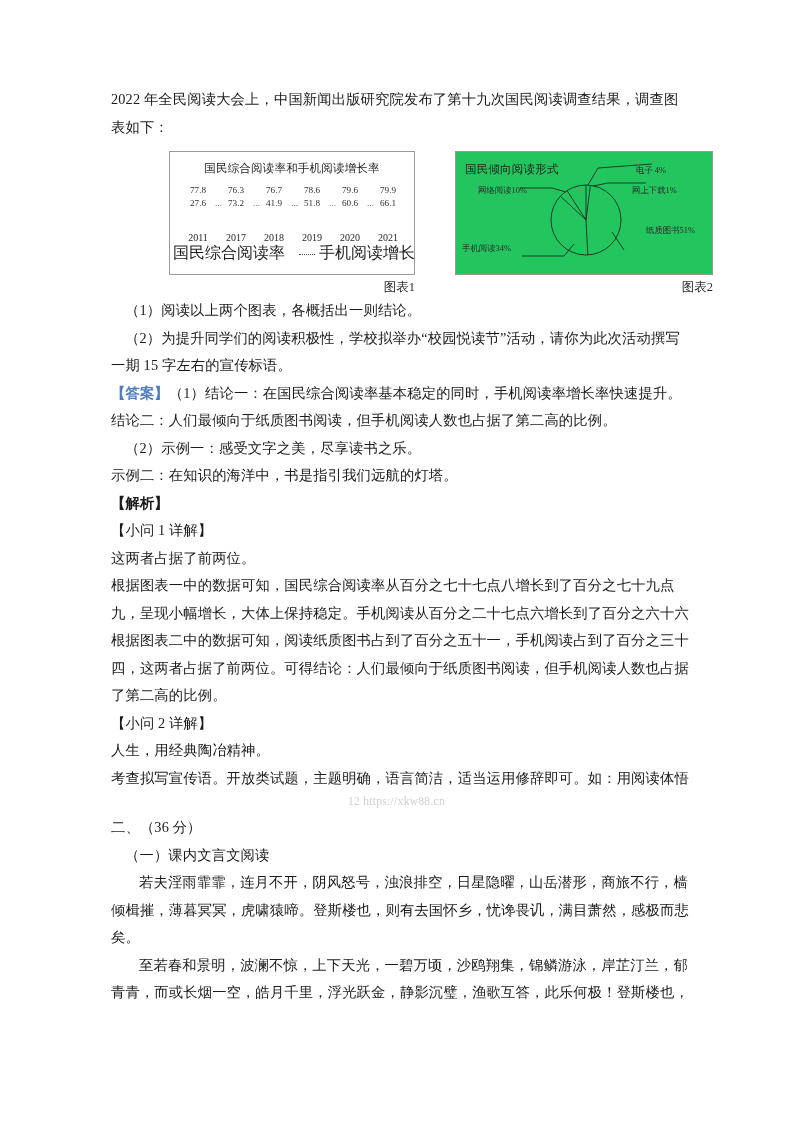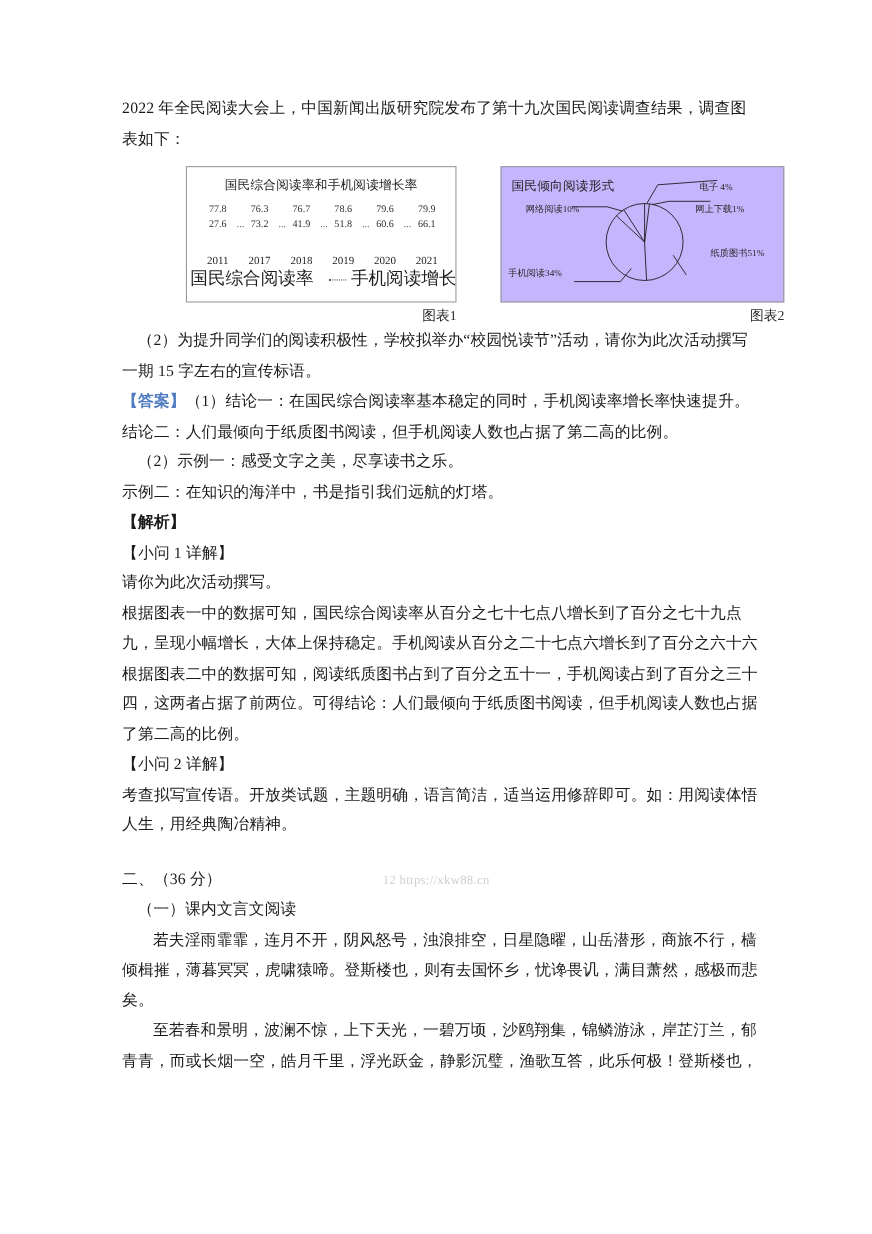--- a/index.html
+++ b/index.html
@@ -119,21 +119,21 @@
     vertical-align: middle;
   }
   .c1-legend .leg-item { white-space: nowrap; }
 
   
   .chart2 {
     width: 258px;
     height: 124px;
     border: 1px solid #9a9a9a;
     box-sizing: border-box;
-    background: #c4b5fd;
+    background: #22c55e;
     position: relative;
     overflow: hidden;
   }
   .c2-title {
     position: absolute;
     left: 9px;
     top: 10px;
     font-size: 11.5px;
     color: #1d1d1d;
     letter-spacing: 0.2px;
@@ -238,39 +238,40 @@
         <span class="c2-lbl lbl-dianzi">电子 4%</span>
         <span class="c2-lbl lbl-wangluo">网络阅读10%</span>
         <span class="c2-lbl lbl-wangshang">网上下载1%</span>
         <span class="c2-lbl lbl-zhizhi">纸质图书51%</span>
         <span class="c2-lbl lbl-shouji">手机阅读34%</span>
       </div>
       <div class="figure-caption">图表2</div>
     </div>
   </div>
 
+  <p class="body-line indent1">（1）阅读以上两个图表，各概括出一则结论。</p>
   <p class="body-line indent1">（2）为提升同学们的阅读积极性，学校拟举办“校园悦读节”活动，请你为此次活动撰写</p>
   <p class="body-line">一期 15 字左右的宣传标语。</p>
 
   <p class="body-line"><span class="tag-blue">【答案】</span><span>（1）结论一：在国民综合阅读率基本稳定的同时，手机阅读率增长率快速提升。</span></p>
   <p class="body-line">结论二：人们最倾向于纸质图书阅读，但手机阅读人数也占据了第二高的比例。</p>
   <p class="body-line indent1">（2）示例一：感受文字之美，尽享读书之乐。</p>
   <p class="body-line">示例二：在知识的海洋中，书是指引我们远航的灯塔。</p>
 
   <p class="body-line tag-blue">【解析】</p>
   <p class="body-line">【小问 1 详解】</p>
-  <p class="body-line">请你为此次活动撰写。</p>
+  <p class="body-line">这两者占据了前两位。</p>
   <p class="body-line">根据图表一中的数据可知，国民综合阅读率从百分之七十七点八增长到了百分之七十九点</p>
   <p class="body-line">九，呈现小幅增长，大体上保持稳定。手机阅读从百分之二十七点六增长到了百分之六十六</p>
   <p class="body-line">根据图表二中的数据可知，阅读纸质图书占到了百分之五十一，手机阅读占到了百分之三十</p>
   <p class="body-line">四，这两者占据了前两位。可得结论：人们最倾向于纸质图书阅读，但手机阅读人数也占据</p>
   <p class="body-line">了第二高的比例。</p>
   <p class="body-line">【小问 2 详解】</p>
+  <p class="body-line">人生，用经典陶冶精神。</p>
   <p class="body-line">考查拟写宣传语。开放类试题，主题明确，语言简洁，适当运用修辞即可。如：用阅读体悟</p>
-  <p class="body-line">人生，用经典陶冶精神。</p>
 
   <div class="spacer-lg"></div>
 
   <p class="body-line">二、（36 分）</p>
   <p class="body-line indent1">（一）课内文言文阅读</p>
   <p class="body-line indent2">若夫淫雨霏霏，连月不开，阴风怒号，浊浪排空，日星隐曜，山岳潜形，商旅不行，樯</p>
   <p class="body-line">倾楫摧，薄暮冥冥，虎啸猿啼。登斯楼也，则有去国怀乡，忧谗畏讥，满目萧然，感极而悲</p>
   <p class="body-line">矣。</p>
   <p class="body-line indent2">至若春和景明，波澜不惊，上下天光，一碧万顷，沙鸥翔集，锦鳞游泳，岸芷汀兰，郁</p>
   <p class="body-line">青青，而或长烟一空，皓月千里，浮光跃金，静影沉璧，渔歌互答，此乐何极！登斯楼也，</p>

